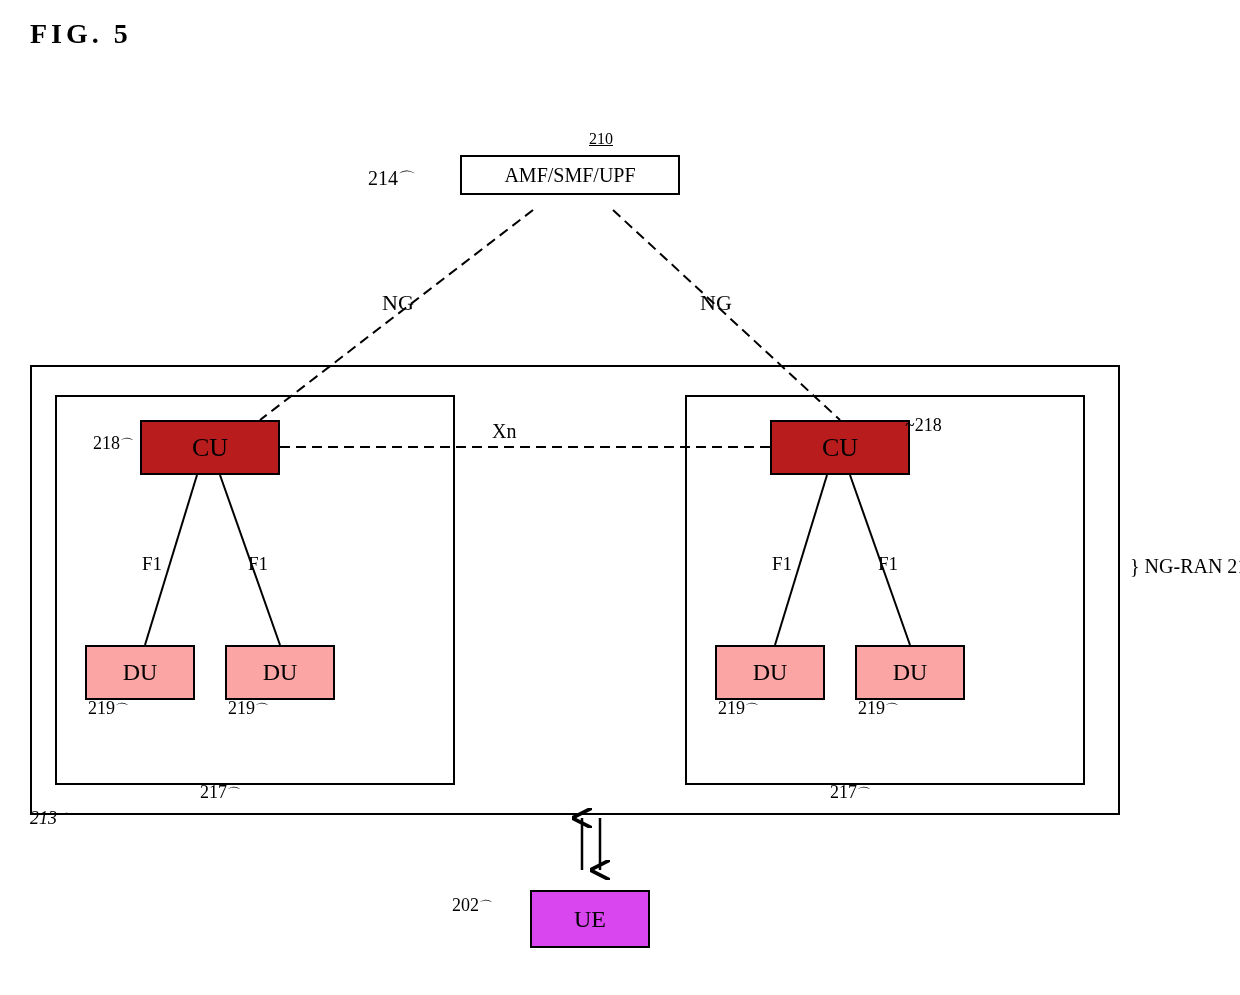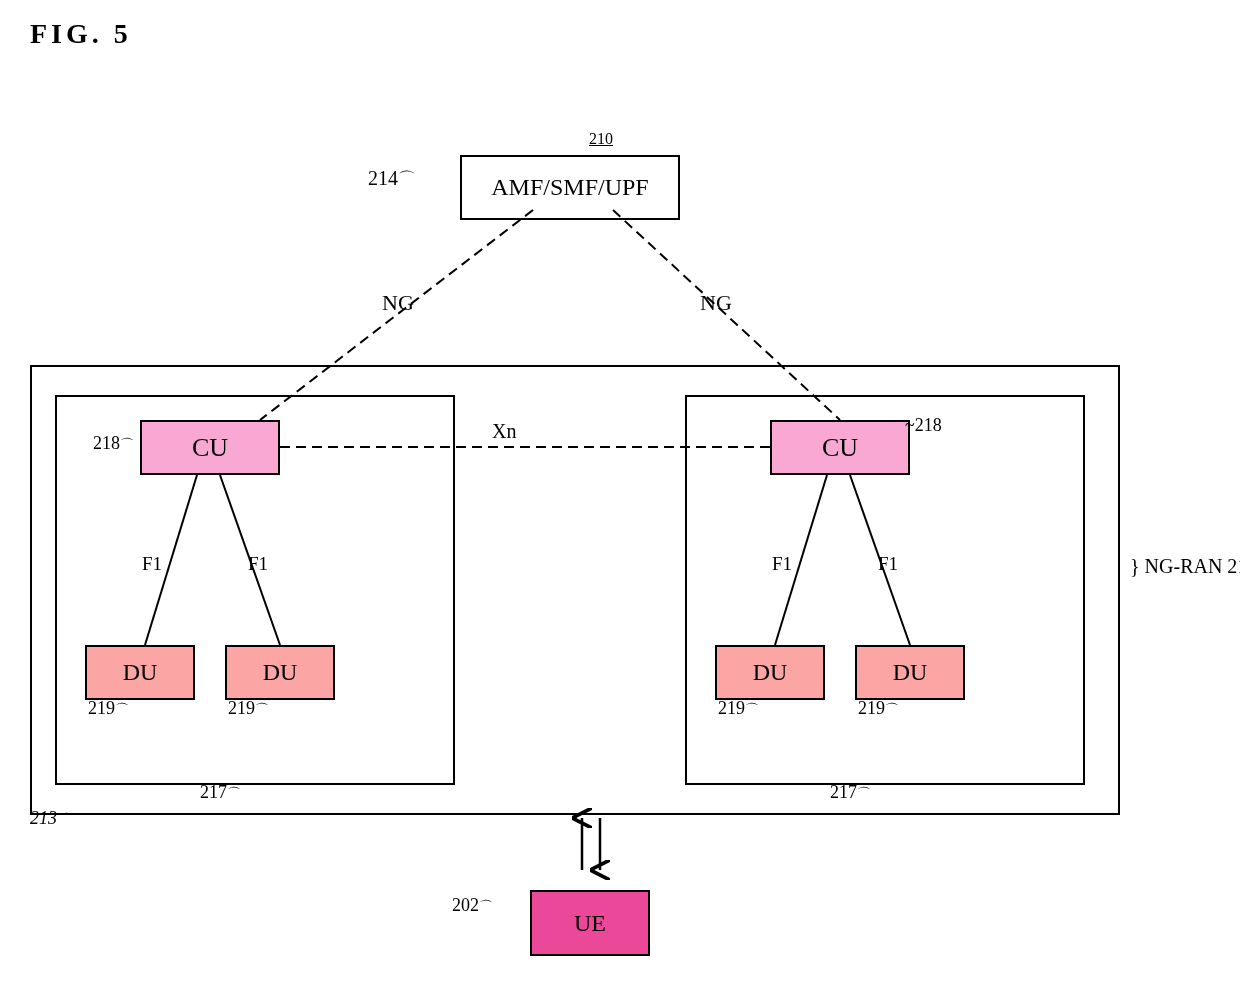--- a/index.html
+++ b/index.html
@@ -28,26 +28,26 @@
       font-weight: bold;
       letter-spacing: 4px;
     }
 
     
     .amf-box {
       position: absolute;
       top: 155px;
       left: 460px;
       width: 220px;
-      height: 65px;
+      height: 40px;
       border: 2.5px solid #000;
       display: flex;
       align-items: center;
       justify-content: center;
-      font-size: 24px;
+      font-size: 20px;
       background: #fff;
     }
 
     
     .label-214 {
       position: absolute;
       top: 167px;
       left: 368px;
       font-size: 20px;
     }
@@ -107,21 +107,21 @@
     
     .cu-box {
       position: absolute;
       width: 140px;
       height: 55px;
       border: 2.5px solid #000;
       display: flex;
       align-items: center;
       justify-content: center;
       font-size: 26px;
-      background: #f9a8d4;
+      background: #b91c1c;
     }
 
     .cu-left {
       top: 420px;
       left: 140px;
     }
 
     .cu-right {
       top: 420px;
       left: 770px;
@@ -218,21 +218,21 @@
 
   <div class="ref-label" style="top:698px; left:858px;">219<span style="font-size:14px">⌒</span></div>
 
   <div class="ref-label" style="top:782px; left:200px;">217<span style="font-size:14px">⌒</span></div>
   <div class="ref-label" style="top:782px; left:830px;">217<span style="font-size:14px">⌒</span></div>
 
   <div class="ref-label" style="top:808px; left:30px;font-style:italic;">213<span style="font-size:14px">⌒</span></div>
 
   <div class="label-ngran">} NG-RAN 211</div>
 
-  <div style="position:absolute; top:890px; left:530px; width:120px; height:66px; border:2.5px solid #000; display:flex; align-items:center; justify-content:center; font-size:24px; background:#ec4899;">UE</div>
+  <div style="position:absolute; top:890px; left:530px; width:120px; height:58px; border:2.5px solid #000; display:flex; align-items:center; justify-content:center; font-size:24px; background:#d946ef;">UE</div>
 
   <div class="ref-label" style="top:895px; left:452px;">202<span style="font-size:14px">⌒</span></div>
 
   <svg class="lines-svg">
     <defs>
       <marker id="arrowhead-up" markerWidth="8" markerHeight="8" refX="4" refY="4" orient="auto">
         <path d="M 0 8 L 4 0 L 8 8" fill="none" stroke="#000" stroke-width="1.5"></path>
       </marker>
       <marker id="arrowhead-down" markerWidth="8" markerHeight="8" refX="4" refY="4" orient="auto-start-reverse">
         <path d="M 0 0 L 4 8 L 8 0" fill="none" stroke="#000" stroke-width="1.5"></path>

